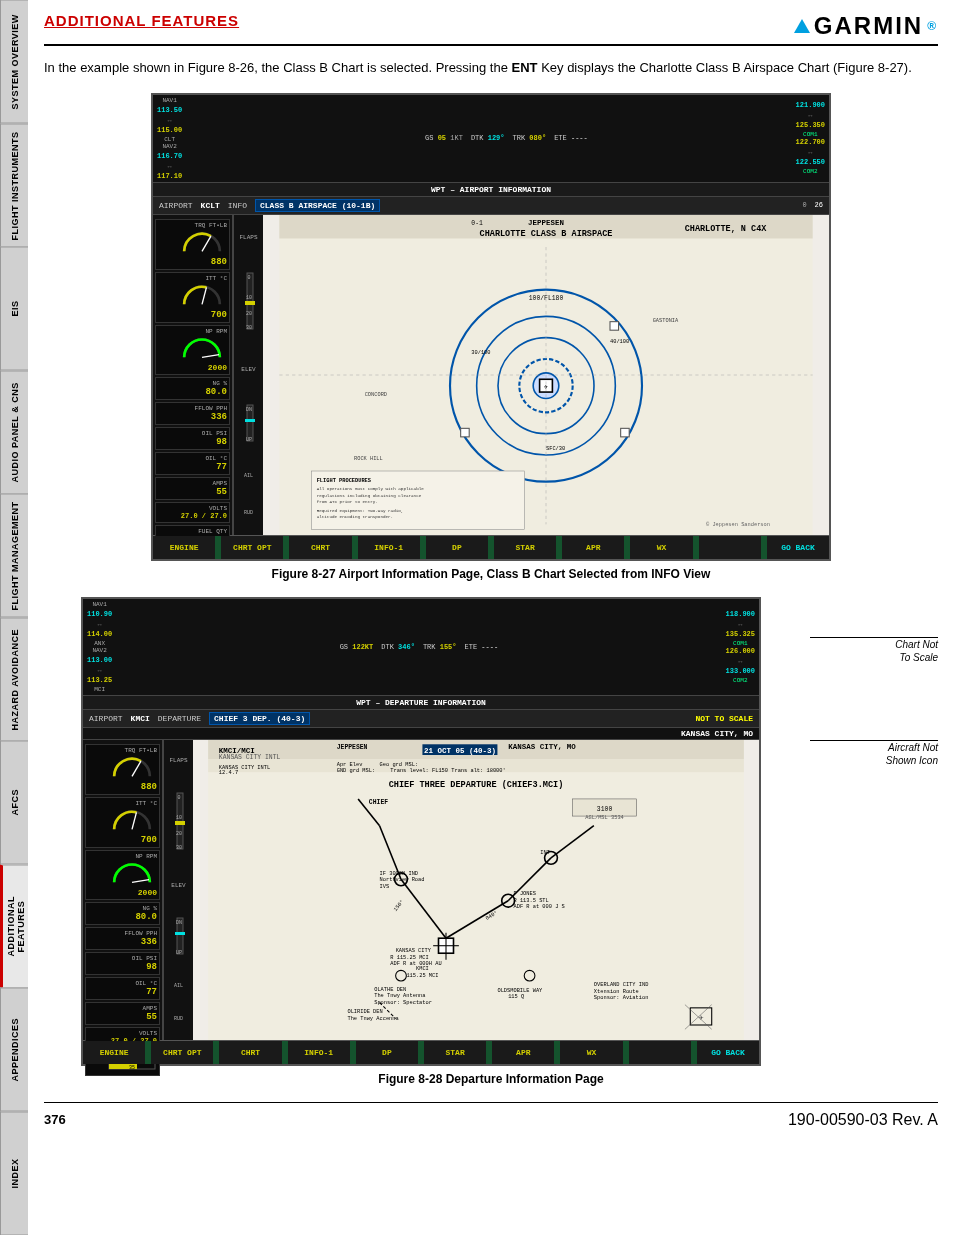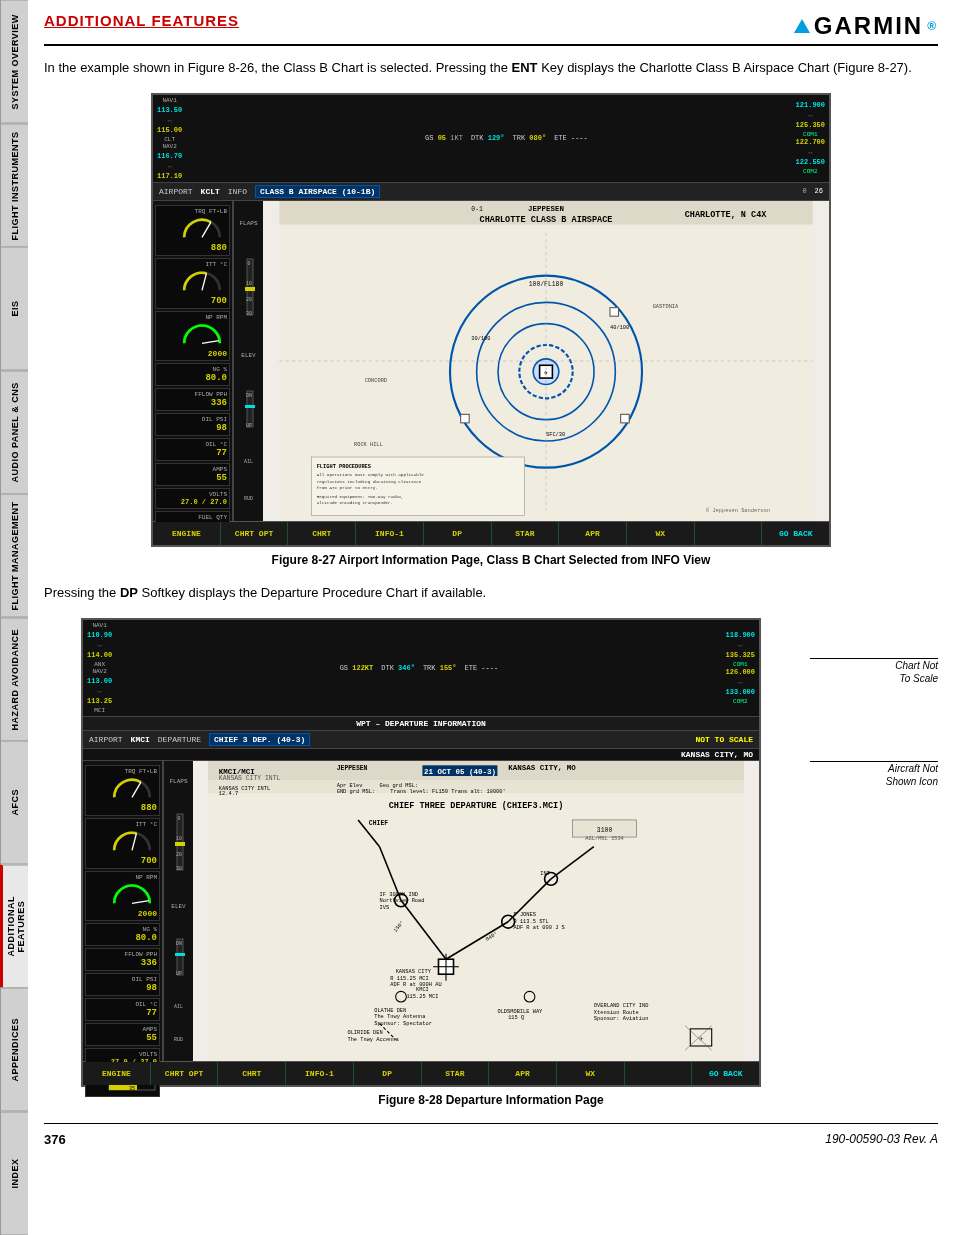--- a/index.html
+++ b/index.html
@@ -229,21 +229,21 @@
 
     
     .softkey-bar {
       background: #111;
       display: flex;
       border-top: 1px solid #555;
       height: 24px;
     }
     .softkey {
       flex: 1;
-      border-right: 1px solid #14532d;
+      border-right: 6px solid #14532d;
       display: flex;
       align-items: center;
       justify-content: center;
       color: #d4d000;
       font-size: 8px;
       font-weight: bold;
       cursor: pointer;
       background: #1a1a1a;
     }
     .softkey.last { border-right: none; color: #00e0e0; }
@@ -260,22 +260,21 @@
     .footer-page {
       font-size: 13px;
       font-weight: bold;
     }
     .footer-title {
       font-size: 13px;
       font-weight: bold;
       text-align: center;
     }
     .footer-doc {
-      font-size: 12px;
-      font-style: italic;
+      font-size: 16px;
     }
 
     
     .chart-not-to-scale {
       font-size: 10px;
       font-style: italic;
       color: #000;
       text-align: right;
       line-height: 1.3;
     }
@@ -403,20 +402,23 @@
           </div>
           <div class="freq-row">
             <span class="nav-active">122.700</span>
             <span style="color:#666;">↔</span>
             <span class="nav-freq">122.550</span>
             <span style="color:#00ff88;font-size:6px;">COM2</span>
           </div>
         </div>
       </div>
 
+      <div class="center-bar">
+        <span>WPT – AIRPORT INFORMATION</span>
+      </div>
 
       <div class="airport-bar">
         <span>AIRPORT</span>
         <span class="airport-id">KCLT</span>
         <span>INFO</span>
         <span class="class-b-label">CLASS B AIRSPACE (10-1B)</span>
         <span style="margin-left:auto;color:#aaa;font-size:7px;">0</span>
         <span style="color:#fff;font-size:7px;">26</span>
       </div>
 
@@ -564,23 +566,20 @@
         <div class="softkey">APR</div>
         <div class="softkey">WX</div>
         <div class="softkey"></div>
         <div class="softkey last">GO BACK</div>
       </div>
     </div>
 
     <div class="figure-caption">Figure 8-27  Airport Information Page, Class B Chart Selected from INFO View</div>
   </div>
 
-  <p class="second-para">
-    <span>Pressing the </span><b>DP</b><span> Softkey displays the Departure Procedure Chart if available.</span>
-  </p>
 
   <div class="figure-container">
     <div style="display:flex;align-items:flex-start;gap:0;">
 
       <div class="avionics-display" style="width:680px;">
 
         <div class="nav-bar">
           <div class="freq-pair">
             <div class="freq-row">
               <span style="color:#aaa;font-size:6px;">NAV1</span>

